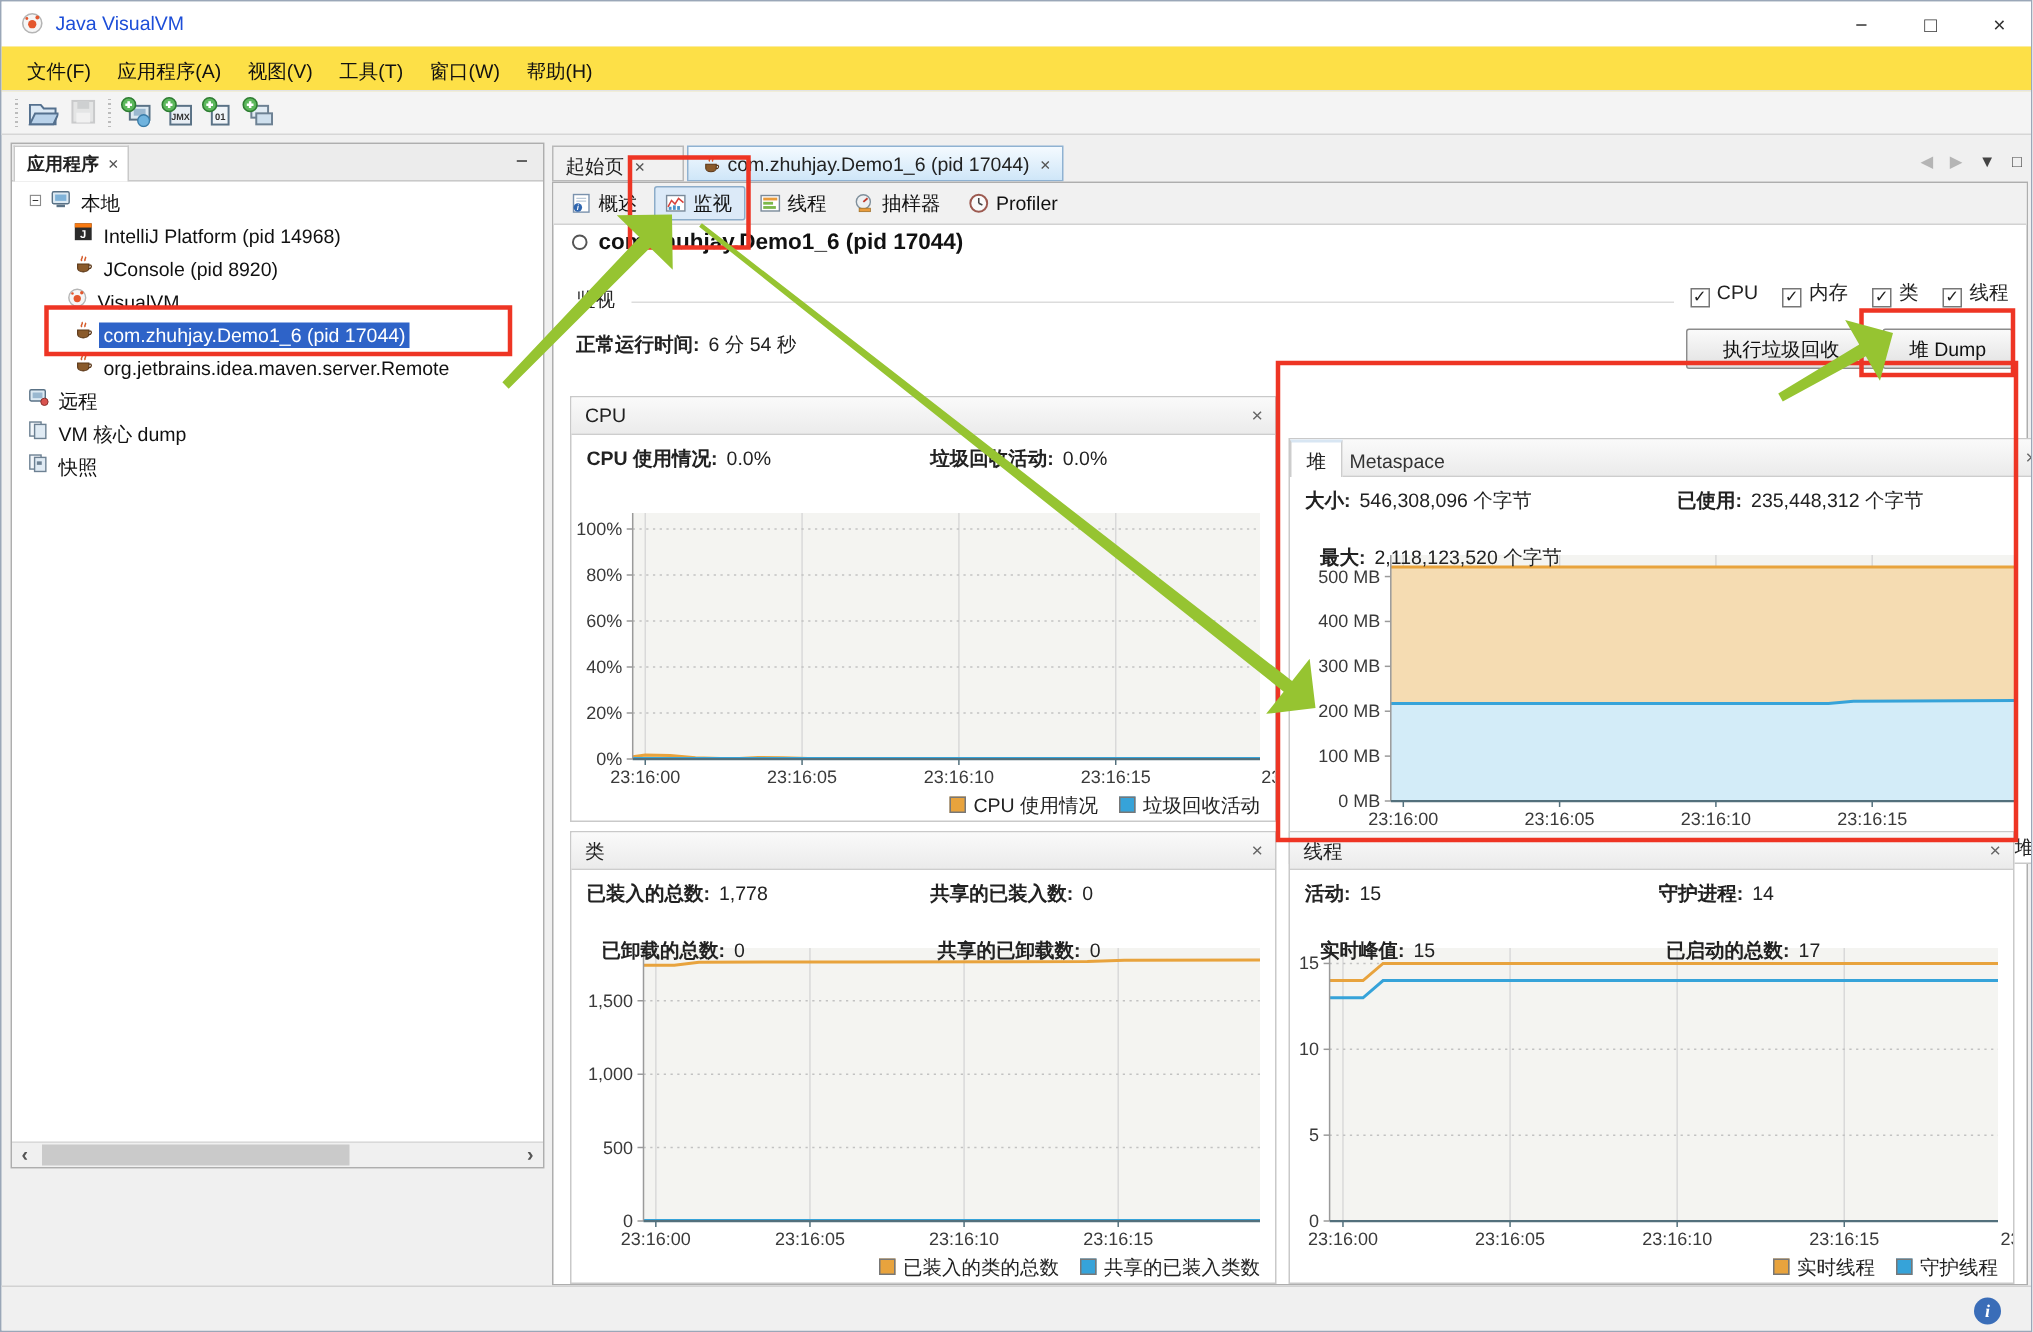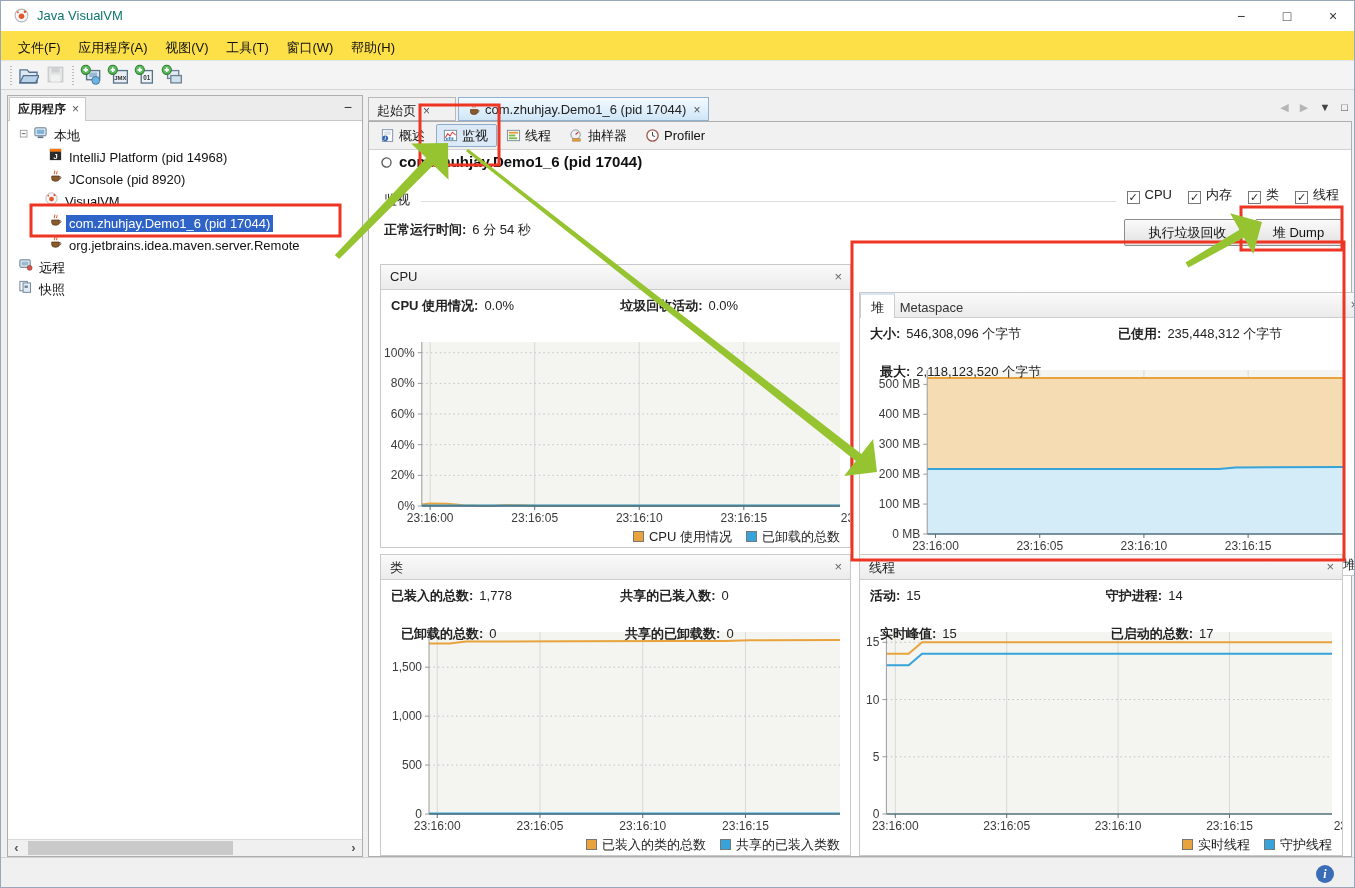--- a/index.html
+++ b/index.html
@@ -3,37 +3,37 @@
 <meta charset="utf-8">
 <style>
   * { margin:0; padding:0; box-sizing:border-box; }
   html,body { width:1355px; height:888px; }
   body { font-family:"Liberation Sans","DejaVu Sans",sans-serif; font-size:13px; color:#222; background:#f0f0f0; }
   .app { position:relative; width:1355px; height:888px; background:#f0f0f0; overflow:hidden; border:1px solid #9aa7b8; }
 
   
   .titlebar { position:absolute; left:0; top:0; width:1355px; height:30px; background:#ffffff; }
   .titlebar .t-ico { position:absolute; left:12px; top:6px; }
-  .titlebar .t-text { position:absolute; left:36px; top:7px; font-size:13px; color:#0f766e; }
+  .titlebar .t-text { position:absolute; left:36px; top:7px; font-size:13px; color:#1d4ed8; }
   .wctl { position:absolute; top:0; height:30px; width:46px; text-align:center; line-height:30px; font-size:14px; color:#333; cursor:default; }
   .wctl.min { right:92px; } .wctl.max { right:46px; } .wctl.cls { right:0; }
 
   
   .menubar { position:absolute; left:0; top:30px; width:1355px; height:30px; background:#fde047; border-bottom:1px solid #e3e3e3; padding:6px 0 0 10px; }
   .menu-item { display:inline-block; padding:2px 7px; color:#111; }
 
   
   .toolbar { position:absolute; left:0; top:60px; width:1355px; height:29px; background:#f4f4f4; border-bottom:1px solid #d6d6d6; padding:2px 0 0 6px; }
   .tb-grip { display:inline-block; width:5px; height:20px; vertical-align:middle; margin:0 3px;
              background:repeating-linear-gradient(#bbb 0 1px, transparent 1px 3px); width:2px; }
   .tb-btn { display:inline-block; vertical-align:middle; padding:1px; margin:0 2px; }
   .tb-btn.disabled { opacity:.45; filter:grayscale(.8); }
 
   
-  .sidebar { position:absolute; left:6px; top:94px; width:356px; height:762px; background:#fff; border:1px solid #aeaeae; }
+  .sidebar { position:absolute; left:6px; top:94px; width:356px; height:684px; background:#fff; border:1px solid #aeaeae; }
   .sb-head { position:absolute; left:0; top:0; right:0; height:25px; background:#ececec; border-bottom:1px solid #c9c9c9; }
   .sb-tab { position:absolute; left:1px; top:1px; height:24px; background:#fff; border:1px solid #c9c9c9; border-bottom:none; padding:3px 6px 0 8px; font-size:12px; font-weight:bold; color:#222; }
   .sb-tab .x { font-weight:normal; color:#555; margin-left:6px; font-size:12px; }
   .sb-min { position:absolute; right:10px; top:3px; font-size:14px; color:#333; }
   .tree { position:absolute; left:0; top:28px; right:0; bottom:18px; overflow:hidden; }
   .tree-row { position:relative; height:22px; line-height:22px; white-space:nowrap; }
   .t-exp { display:inline-block; width:14px; vertical-align:middle; margin-right:1px; }
   .t-ico { display:inline-block; width:18px; vertical-align:middle; }
   .t-label { vertical-align:middle; padding:1px 3px; color:#111; }
   .t-label.sel { background:#2e63c8; color:#fff; }
@@ -201,20 +201,24 @@
               <path d="M7 1.8 c1.5 1.2 -1.5 2 0 3.6 M9.4 2.4 c1.2 1 -1.2 1.6 0 3" stroke="#d65c2b" fill="none" stroke-width="1.1"></path>
             </svg></span><span class="t-label">org.jetbrains.idea.maven.server.Remote</span></div>
         <div class="tree-row" style="padding-left: 10px;"><span class="t-ico"><svg width="15" height="15" viewBox="0 0 16 16">
               <rect x="2" y="3" width="11" height="8" rx="1" fill="#dce9f2" stroke="#5a7286"></rect>
               <rect x="4" y="5" width="7" height="4" fill="#9ab8d0"></rect>
               <circle cx="12.4" cy="11.6" r="2.6" fill="#d9534f" stroke="#8a2f2c" stroke-width="0.7"></circle>
             </svg></span><span class="t-label">远程</span></div>
         <div class="tree-row" style="padding-left: 10px;"><span class="t-ico"><svg width="15" height="15" viewBox="0 0 16 16">
               <rect x="2" y="2.5" width="8" height="10" fill="#f2f6fa" stroke="#6d8193"></rect>
               <rect x="5.4" y="4.2" width="8" height="10" fill="#e0ebf4" stroke="#6d8193"></rect>
+            </svg></span><span class="t-label">VM 核心 dump</span></div>
+        <div class="tree-row" style="padding-left: 10px;"><span class="t-ico"><svg width="15" height="15" viewBox="0 0 16 16">
+              <rect x="2" y="2.5" width="8" height="10" fill="#f2f6fa" stroke="#6d8193"></rect>
+              <rect x="5.4" y="4.2" width="8" height="10" fill="#e0ebf4" stroke="#6d8193"></rect>
               <rect x="7" y="7" width="3.5" height="2.5" fill="#6d8193"></rect>
             </svg></span><span class="t-label">快照</span></div>
       </div>
     <div class="sb-hscroll">
       <span class="sb-arrow l">‹</span>
       <span class="sb-thumb"></span>
       <span class="sb-arrow r">›</span>
     </div>
   </div>
 
@@ -320,21 +324,21 @@
           <line x1="49.164" y1="170" x2="49.164" y2="174" stroke="#53707c"></line>
           <text x="49.164" y="186" text-anchor="middle" font-size="12" fill="#3a3a3a">23:16:00</text>
           <line x1="153.714" y1="170" x2="153.714" y2="174" stroke="#53707c"></line>
           <text x="153.714" y="186" text-anchor="middle" font-size="12" fill="#3a3a3a">23:16:05</text>
           <line x1="258.264" y1="170" x2="258.264" y2="174" stroke="#53707c"></line>
           <text x="258.264" y="186" text-anchor="middle" font-size="12" fill="#3a3a3a">23:16:10</text>
           <line x1="362.814" y1="170" x2="362.814" y2="174" stroke="#53707c"></line>
           <text x="362.814" y="186" text-anchor="middle" font-size="12" fill="#3a3a3a">23:16:15</text>
           <text x="471.546" y="186" text-anchor="middle" font-size="12" fill="#3a3a3a">23:1</text>
         </svg>
-      <div class="legend"><span class="lg-item"><span class="lg-sq" style="background:#e8a33d"></span><span>CPU 使用情况</span></span><span class="lg-item"><span class="lg-sq" style="background:#36a3d9"></span><span>已卸载的总数</span></span></div>
+      <div class="legend"><span class="lg-item"><span class="lg-sq" style="background:#e8a33d"></span><span>CPU 使用情况</span></span><span class="lg-item"><span class="lg-sq" style="background:#36a3d9"></span><span>垃圾回收活动</span></span></div>
     </div>
 
     <div class="panel heap">
       <div class="p-head">
         <span class="p-tab on">堆</span>
         <span class="p-tab off">Metaspace</span>
         <span class="p-x">×</span>
       </div>
       <div class="p-stats">
         <div class="p-srow">

